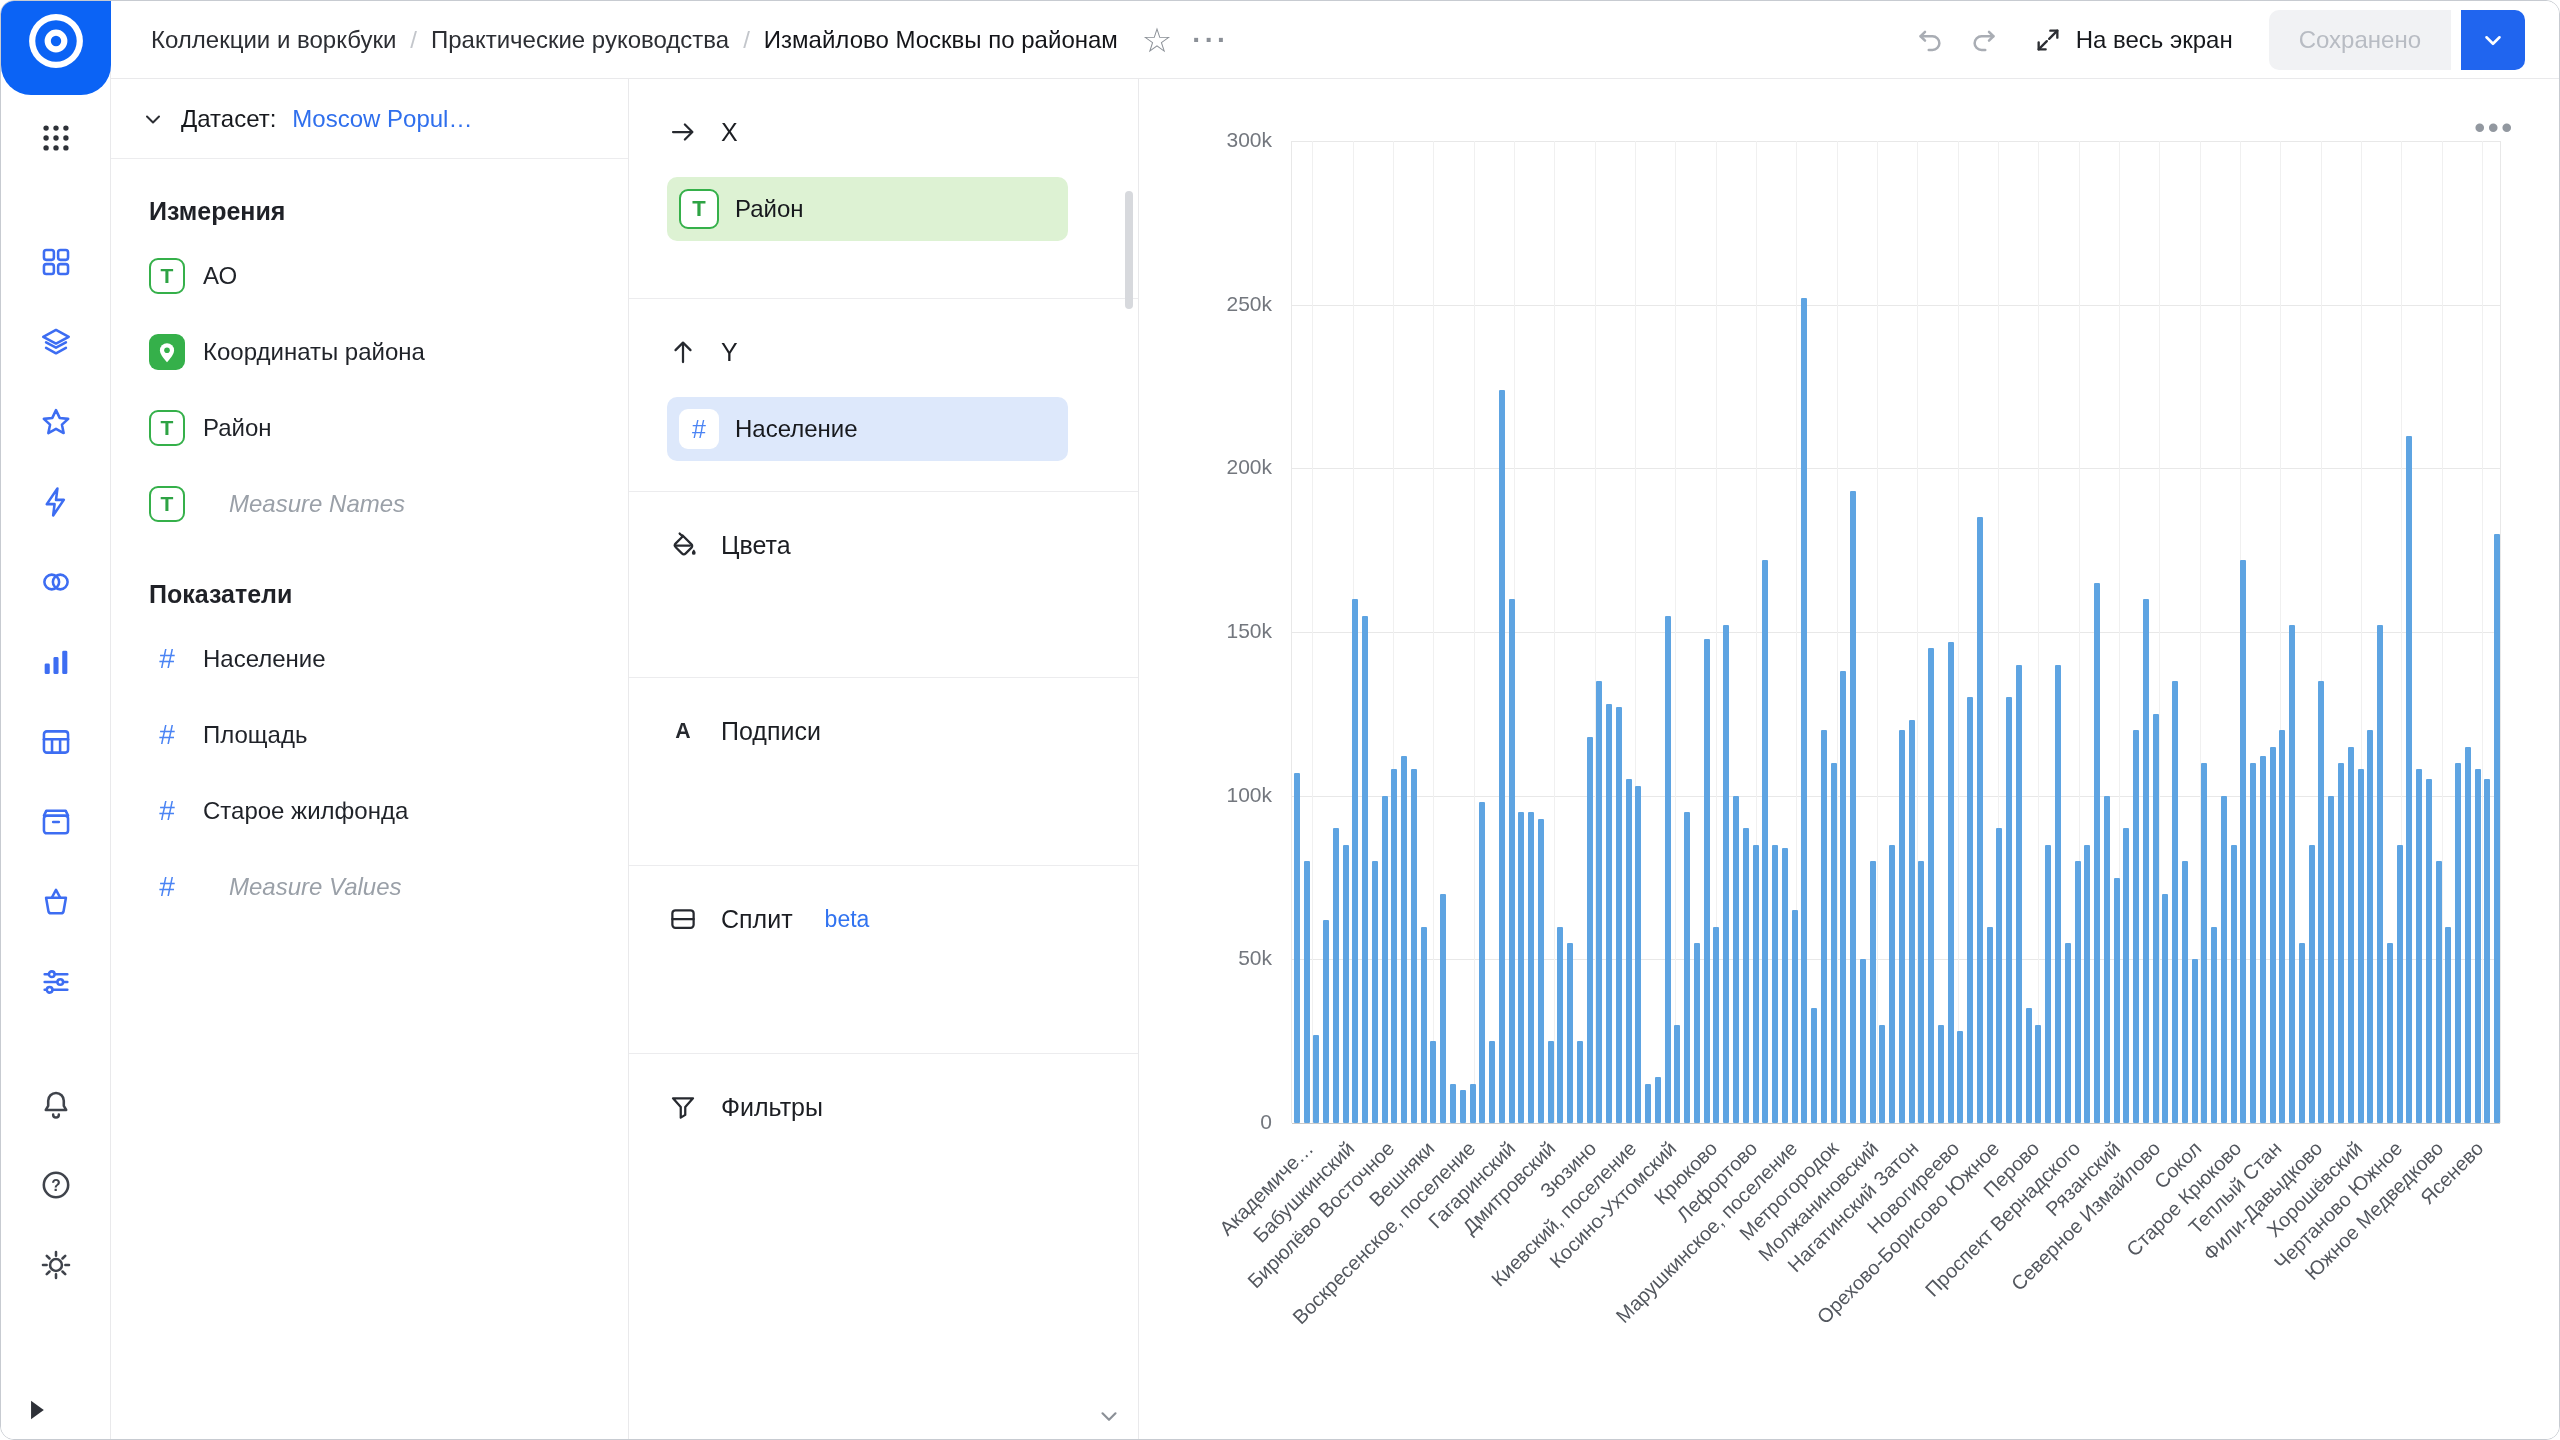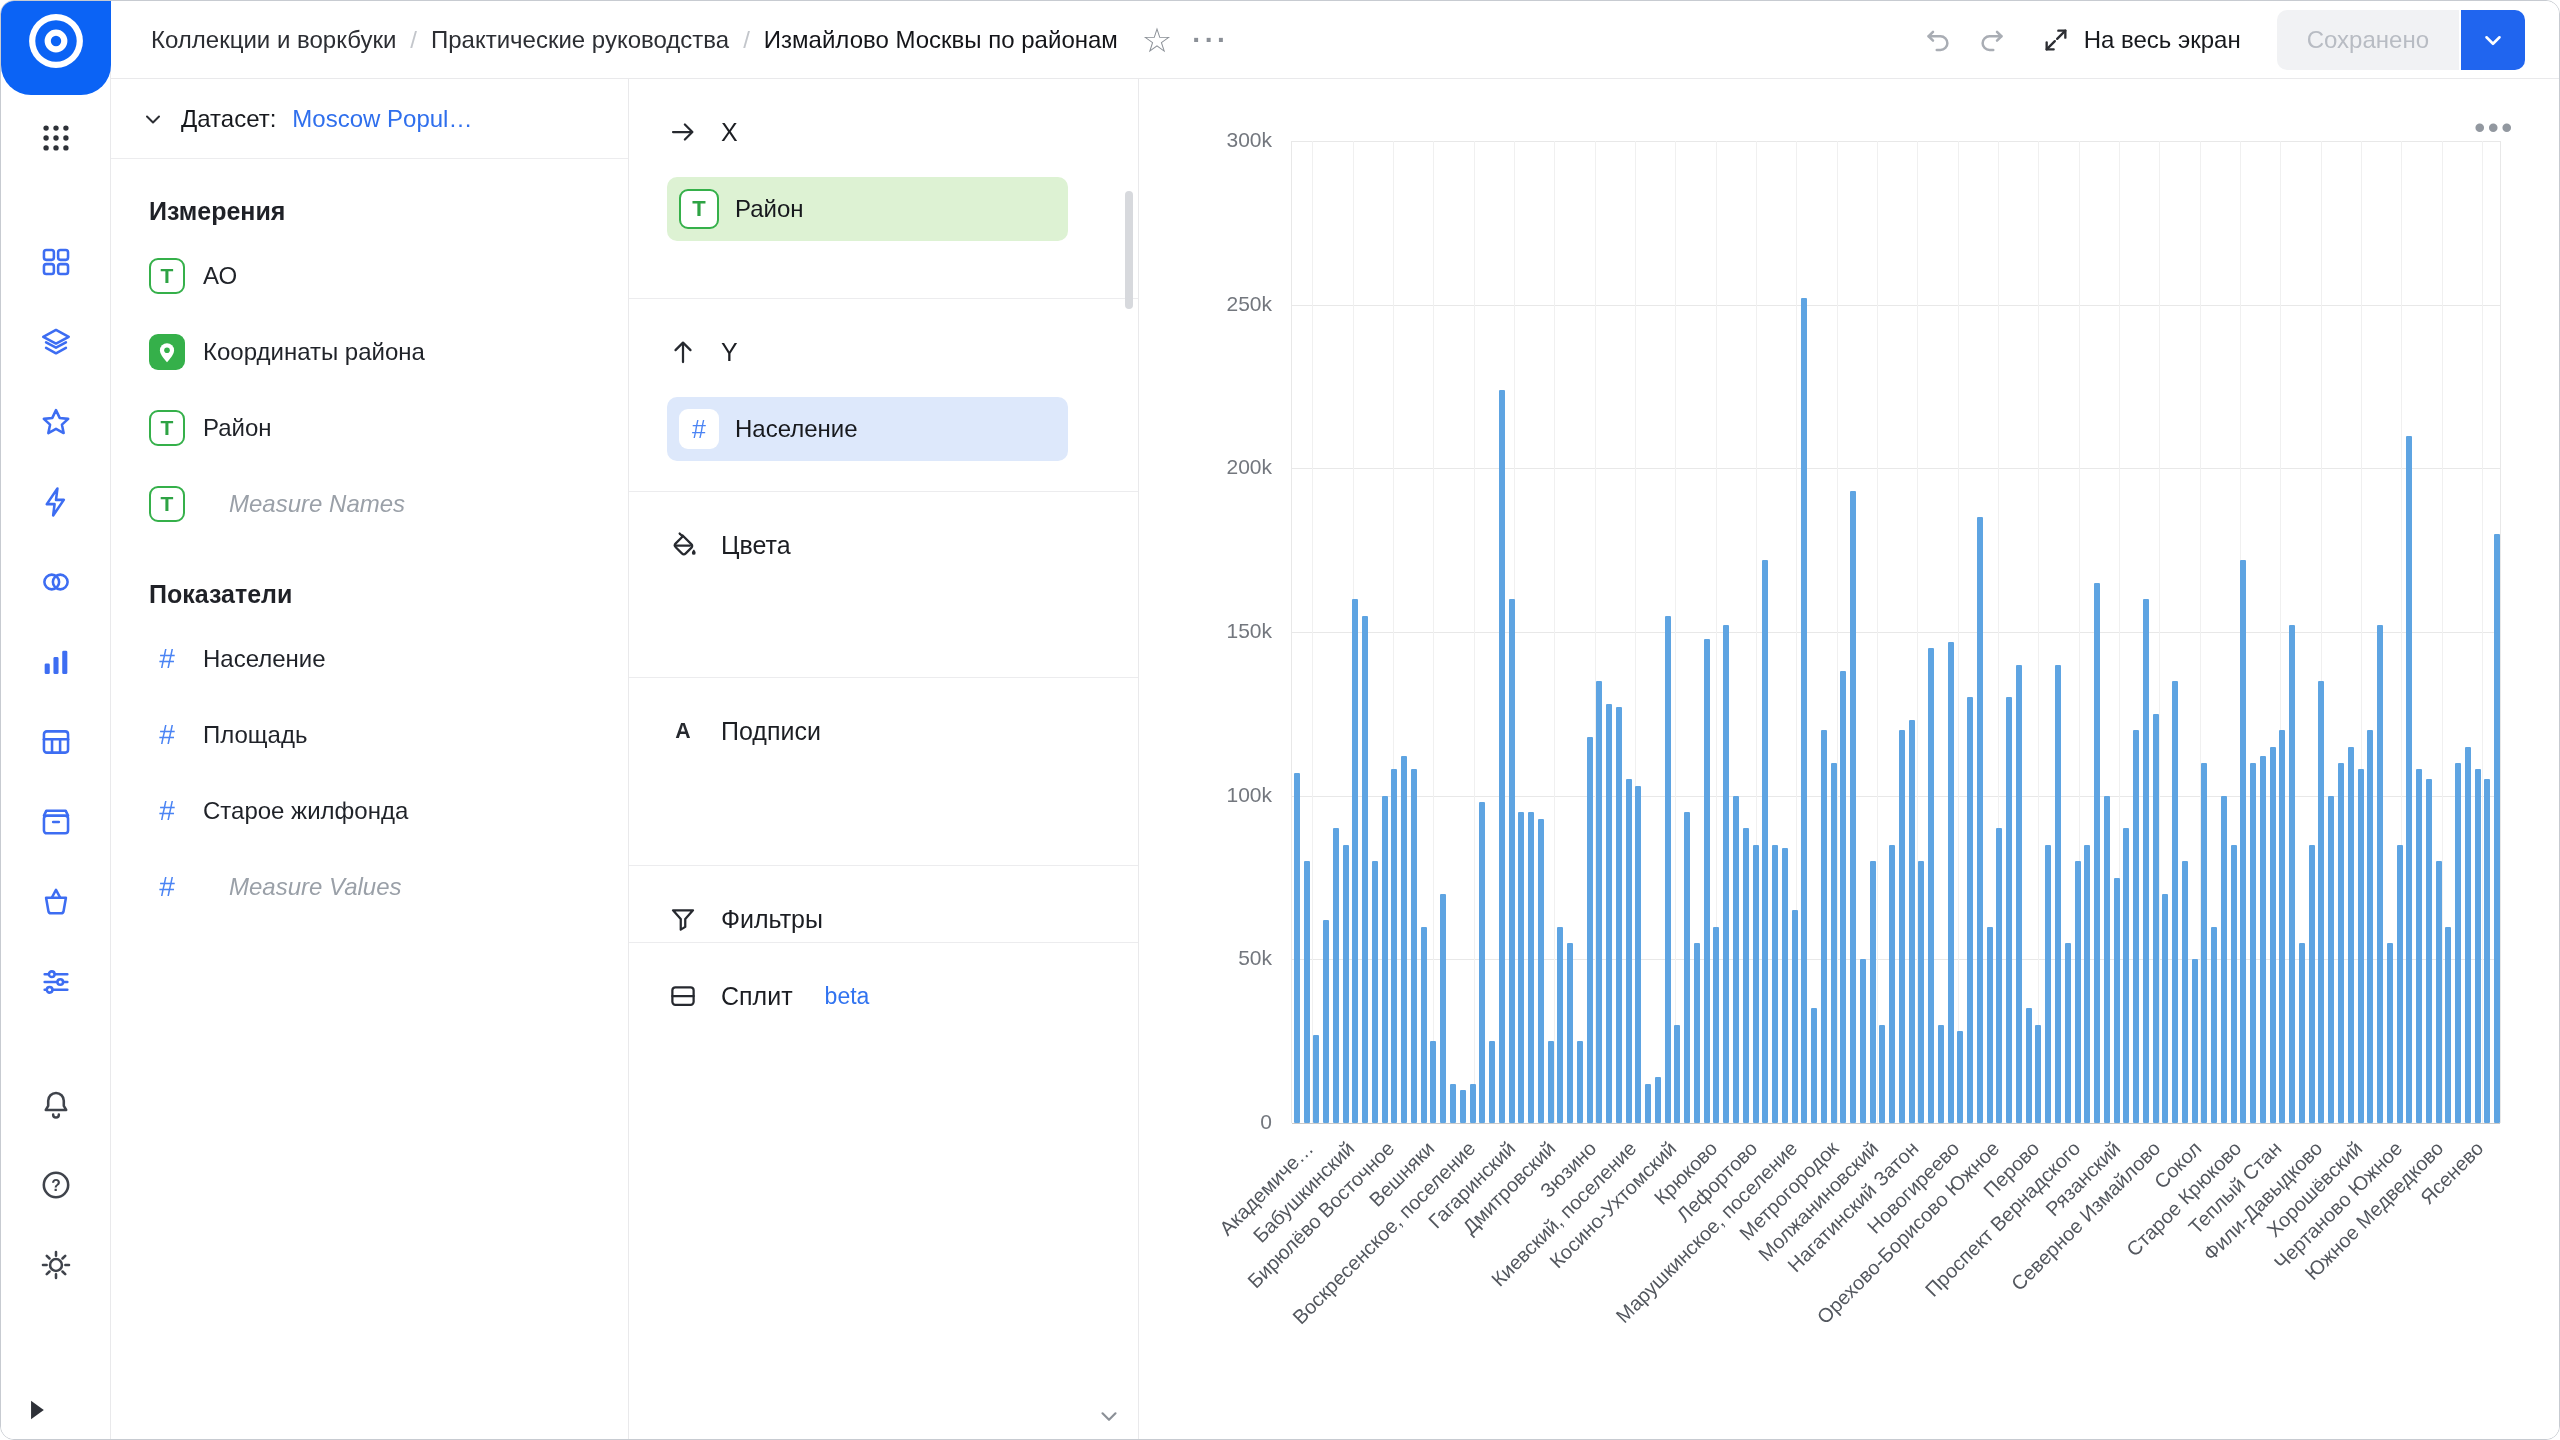--- a/index.html
+++ b/index.html
@@ -16,21 +16,21 @@
   .crumb-current { color:#141519; }
   .crumb-sep { color:#c3c6cb; }
   .hdr-star { font-size:34px; color:#8b9097; margin-left:24px; cursor:pointer; line-height:1; }
   .hdr-dots { font-size:28px; color:#8b9097; letter-spacing:3px; margin-left:20px;
     cursor:pointer; font-weight:700; line-height:1; }
   .hdr-right { margin-left:auto; display:flex; align-items:center; padding-right:34px; }
   .undoredo { display:flex; gap:18px; margin-right:32px; color:#a9adb4; }
   .icon-btn { width:36px; height:36px; display:flex; align-items:center; justify-content:center; cursor:pointer; }
   .fullscreen-btn { display:flex; align-items:center; gap:14px; font-size:24px; color:#17191d;
     margin-right:36px; cursor:pointer; }
-  .save-split { display:flex; gap:2px; }
+  .save-split { display:flex; gap:10px; }
   .save-btn { height:60px; padding:0 30px; font-size:24px; color:#b8bcc3; background:#f1f2f4;
     border:none; border-radius:10px 0 0 10px; font-family:inherit; }
   .save-dd { width:64px; height:60px; background:#2065ef; border:none; border-radius:0 10px 10px 0;
     display:flex; align-items:center; justify-content:center; cursor:pointer; }
 
   
   .rail { position:absolute; left:0; top:0; width:110px; height:100%; background:#fff;
     border-right:1px solid #e9e9eb; z-index:5; }
   .logo-tab { position:absolute; top:0; left:0; width:110px; height:94px; background:#0b63f5;
     border-radius:0 0 30px 30px; display:flex; justify-content:center; padding-top:11px; cursor:pointer; }
@@ -386,40 +386,40 @@
         <div class="cfg-section cfg-labels">
           <div class="cfg-row">
             <div class="cfg-icon">
               <svg viewBox="0 0 24 24">
                 <text x="12" y="17.5" text-anchor="middle" font-size="17" font-weight="600" fill="currentColor" font-family="Liberation Sans, DejaVu Sans, sans-serif">A</text>
               </svg>
             </div>
             <div class="cfg-label">Подписи</div>
           </div>
         </div>
-        <div class="cfg-section cfg-filters">
-          <div class="cfg-row">
-            <div class="cfg-icon">
-              <svg viewBox="0 0 24 24" fill="none" stroke="currentColor" stroke-width="1.8" stroke-linecap="round" stroke-linejoin="round">
-                <path d="M4 5h16l-6.2 7v6.3l-3.6 2.2v-8.5L4 5z"></path>
-              </svg>
-            </div>
-            <div class="cfg-label">Фильтры</div>
-          </div>
-        </div>
         <div class="cfg-section cfg-split">
           <div class="cfg-row">
             <div class="cfg-icon">
               <svg viewBox="0 0 24 24" fill="none" stroke="currentColor" stroke-width="1.8" stroke-linecap="round" stroke-linejoin="round">
                 <rect x="3.5" y="5" width="17" height="14" rx="2.4"></rect>
                 <path d="M3.5 12h17"></path>
               </svg>
             </div>
             <div class="cfg-label">Сплит</div>
             <div class="beta-badge">beta</div>
+          </div>
+        </div>
+        <div class="cfg-section cfg-filters">
+          <div class="cfg-row">
+            <div class="cfg-icon">
+              <svg viewBox="0 0 24 24" fill="none" stroke="currentColor" stroke-width="1.8" stroke-linecap="round" stroke-linejoin="round">
+                <path d="M4 5h16l-6.2 7v6.3l-3.6 2.2v-8.5L4 5z"></path>
+              </svg>
+            </div>
+            <div class="cfg-label">Фильтры</div>
           </div>
         </div>
       </div>
     <div class="cfg-scrollbar"></div>
     <div class="cfg-more">
       <svg width="26" height="26" viewBox="0 0 24 24" fill="none" stroke="currentColor" stroke-width="2" stroke-linecap="round" stroke-linejoin="round">
           <path d="M6 9.5l6 6 6-6"></path>
         </svg>
     </div>
   </div>

